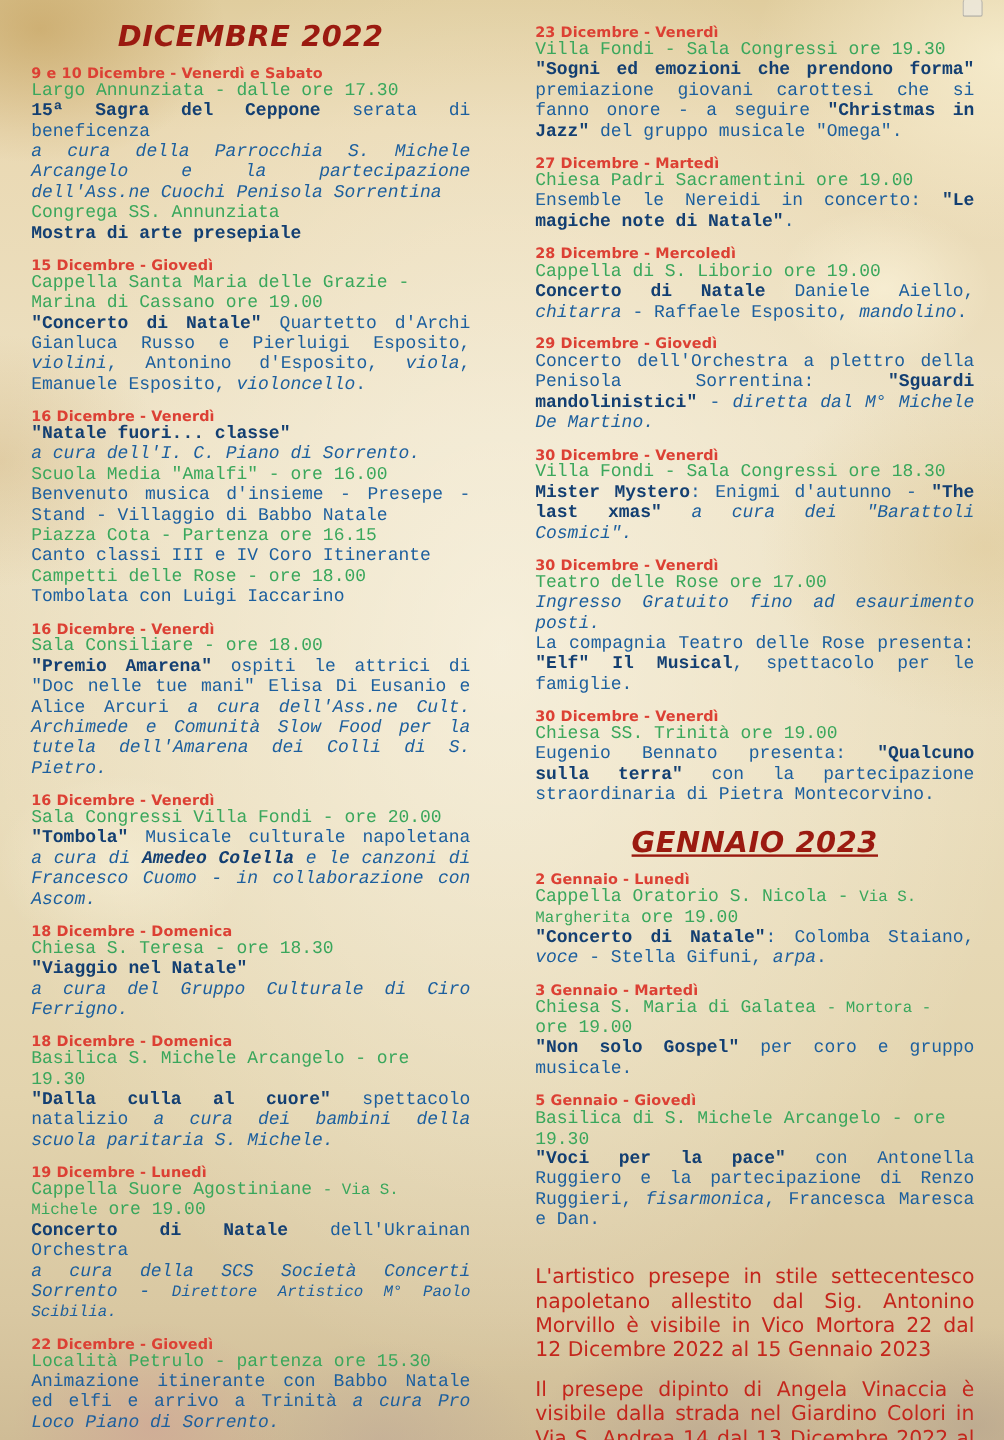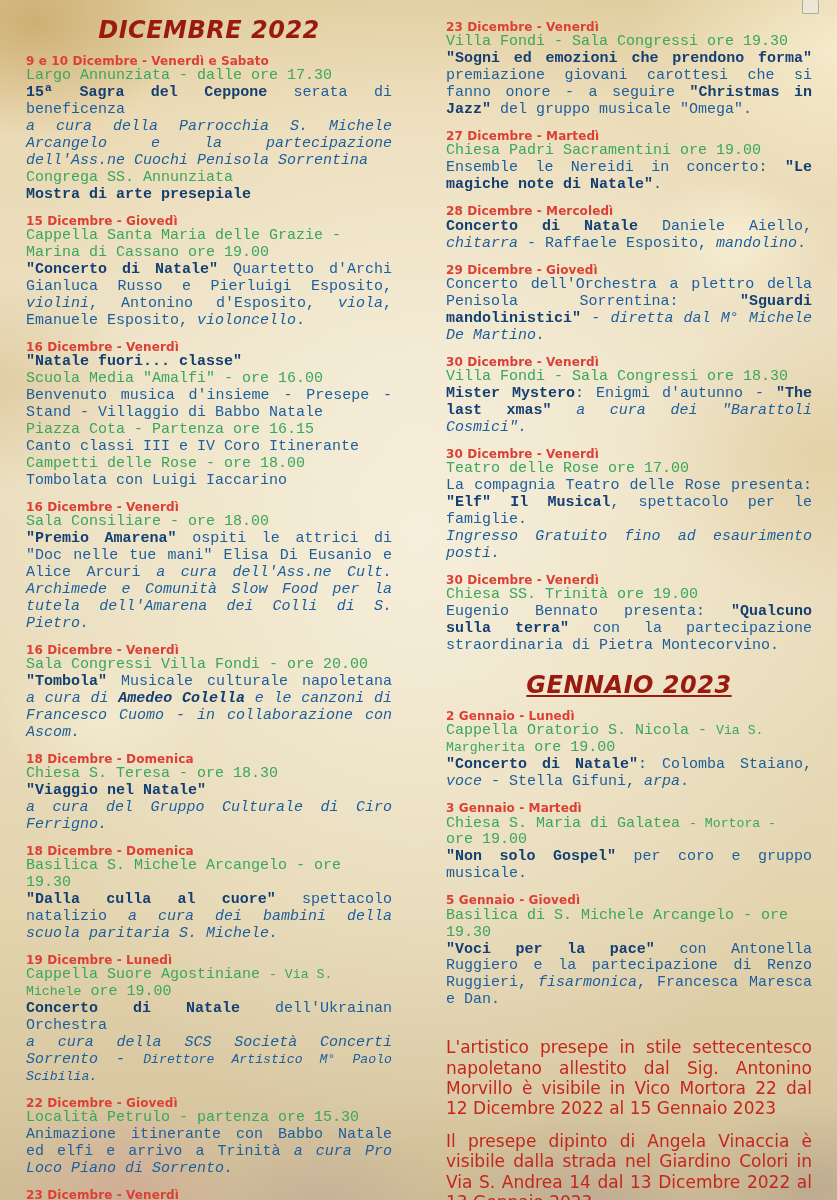--- a/index.html
+++ b/index.html
@@ -71,20 +71,21 @@
         <div class="line blue"><span class="b ">Mostra di arte presepiale</span></div>
       </section>
       <section class="event">
         <div class="date">15 Dicembre - Giovedì</div>
         <div class="line green"><span>Cappella Santa Maria delle Grazie - Marina di Cassano ore 19.00</span></div>
         <div class="line blue"><span class="b ">"Concerto di Natale"</span><span> Quartetto d'Archi Gianluca Russo e Pierluigi Esposito, </span><span class="i ">violini</span><span>, Antonino d'Esposito, </span><span class="i ">viola</span><span>, Emanuele Esposito, </span><span class="i ">violoncello</span><span>.</span></div>
       </section>
       <section class="event">
         <div class="date">16 Dicembre - Venerdì</div>
         <div class="line blue"><span class="b ">"Natale fuori... classe"</span></div>
+        <div class="line blue"><span class="i ">a cura dell'I. C. Piano di Sorrento.</span></div>
         <div class="line green"><span>Scuola Media "Amalfi" - ore 16.00</span></div>
         <div class="line blue"><span>Benvenuto musica d'insieme - Presepe - Stand - Villaggio di Babbo Natale</span></div>
         <div class="line green"><span>Piazza Cota - Partenza ore 16.15</span></div>
         <div class="line blue"><span>Canto classi III e IV Coro Itinerante</span></div>
         <div class="line green"><span>Campetti delle Rose - ore 18.00</span></div>
         <div class="line blue"><span>Tombolata con Luigi Iaccarino</span></div>
       </section>
       <section class="event">
         <div class="date">16 Dicembre - Venerdì</div>
         <div class="line green"><span>Sala Consiliare - ore 18.00</span></div>
@@ -129,36 +130,37 @@
         <div class="line green"><span>Villa Fondi - Sala Congressi ore 19.30</span></div>
         <div class="line blue"><span class="b ">"Sogni ed emozioni che prendono forma"</span><span> premiazione giovani carottesi che si fanno onore - a seguire </span><span class="b ">"Christmas in Jazz"</span><span> del gruppo musicale "Omega".</span></div>
       </section>
       <section class="event">
         <div class="date">27 Dicembre - Martedì</div>
         <div class="line green"><span>Chiesa Padri Sacramentini ore 19.00</span></div>
         <div class="line blue"><span>Ensemble le Nereidi in concerto: </span><span class="b ">"Le magiche note di Natale"</span><span>.</span></div>
       </section>
       <section class="event">
         <div class="date">28 Dicembre - Mercoledì</div>
+        <div class="line green"><span>Cappella di S. Liborio ore 19.00</span></div>
         <div class="line blue"><span class="b ">Concerto di Natale</span><span> Daniele Aiello, </span><span class="i ">chitarra</span><span> - Raffaele Esposito, </span><span class="i ">mandolino</span><span>.</span></div>
       </section>
       <section class="event">
         <div class="date">29 Dicembre - Giovedì</div>
         <div class="line blue"><span>Concerto dell'Orchestra a plettro della Penisola Sorrentina: </span><span class="b ">"Sguardi mandolinistici"</span><span> - </span><span class="i ">diretta dal M° Michele De Martino.</span></div>
       </section>
       <section class="event">
         <div class="date">30 Dicembre - Venerdì</div>
         <div class="line green"><span>Villa Fondi - Sala Congressi ore 18.30</span></div>
         <div class="line blue"><span class="b ">Mister Mystero</span><span>: Enigmi d'autunno - </span><span class="b ">"The last xmas"</span><span> </span><span class="i ">a cura dei "Barattoli Cosmici".</span></div>
       </section>
       <section class="event">
         <div class="date">30 Dicembre - Venerdì</div>
         <div class="line green"><span>Teatro delle Rose ore 17.00</span></div>
+        <div class="line blue"><span class="i ">Ingresso Gratuito fino ad esaurimento posti.</span></div>
         <div class="line blue"><span>La compagnia Teatro delle Rose presenta: </span><span class="b ">"Elf" Il Musical</span><span>, spettacolo per le famiglie.</span></div>
-        <div class="line blue"><span class="i ">Ingresso Gratuito fino ad esaurimento posti.</span></div>
       </section>
       <section class="event">
         <div class="date">30 Dicembre - Venerdì</div>
         <div class="line green"><span>Chiesa SS. Trinità ore 19.00</span></div>
         <div class="line blue"><span>Eugenio Bennato presenta: </span><span class="b ">"Qualcuno sulla terra"</span><span> con la partecipazione straordinaria di Pietra Montecorvino.</span></div>
       </section>
       <div class="month">GENNAIO 2023</div>
       <section class="event">
         <div class="date">2 Gennaio - Lunedì</div>
         <div class="line green"><span>Cappella Oratorio S. Nicola - </span><span class="s ">Via S. Margherita</span><span> ore 19.00</span></div>

